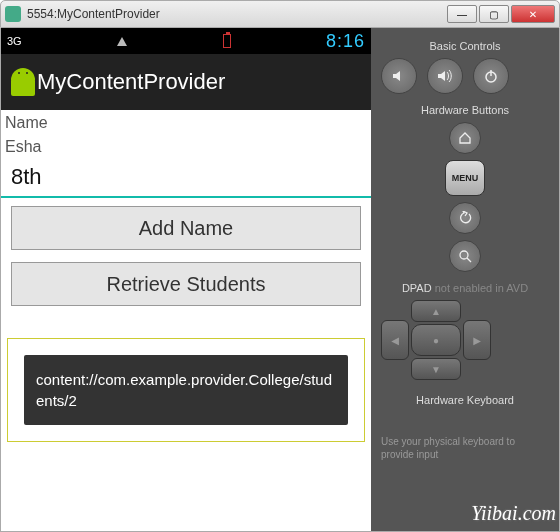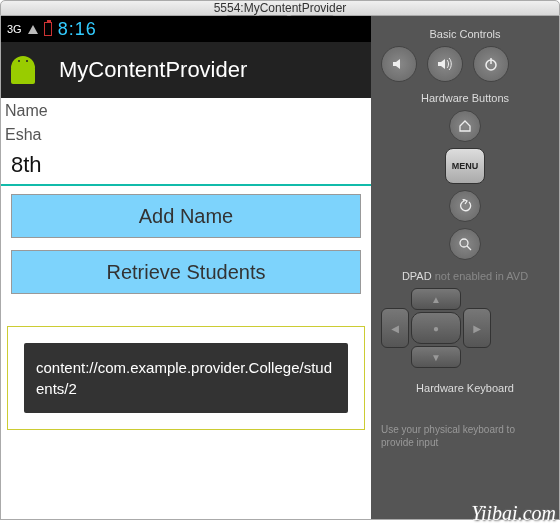--- a/index.html
+++ b/index.html
@@ -1,50 +1,50 @@
 <!DOCTYPE html>
 <html><head>
 <meta charset="utf-8">
 <style>
   * { box-sizing: border-box; margin: 0; padding: 0; font-family: Arial, sans-serif; }
   body { width: 560px; height: 532px; background: #fff; position: relative; overflow: hidden; }
 
   
-  .win-titlebar { height: 16px; background: linear-gradient(#f0f0f0, #d8d8d8); border: 1px solid #aaa; border-radius: 5px 5px 0 0; display: flex; align-items: center; padding: 0 4px; flex-direction: column; }
+  .win-titlebar { height: 28px; background: linear-gradient(#f0f0f0, #d8d8d8); border: 1px solid #aaa; border-radius: 5px 5px 0 0; display: flex; align-items: center; padding: 0 4px; }
   .win-icon { width: 16px; height: 16px; background: #4a8; border-radius: 3px; margin-right: 6px; }
   .win-title { flex: 1; font-size: 12px; color: #333; }
   .win-btns { display: flex; gap: 2px; }
   .win-btn { width: 30px; height: 18px; border: 1px solid #888; border-radius: 2px; font-size: 10px; display: flex; align-items: center; justify-content: center; cursor: pointer; }
   .win-min { background: linear-gradient(#f8f8f8,#ddd); }
   .win-max { background: linear-gradient(#f8f8f8,#ddd); }
   .win-close { background: linear-gradient(#e77,#c33); color: #fff; width: 44px; }
 
   .main { display: flex; height: 504px; border: 1px solid #aaa; border-top: 0; }
 
   
   .device { width: 370px; background: #fff; display: flex; flex-direction: column; }
 
-  .statusbar { height: 26px; background: #000; color: #fff; display: flex; align-items: center; justify-content: flex-start; padding: 0 6px; gap: 6px; font-size: 12px; }
+  .statusbar { height: 26px; background: #000; color: #fff; display: flex; align-items: center; justify-content: space-between; padding: 0 6px; gap: 6px; font-size: 12px; }
   .status-3g { font-size: 11px; }
   .status-sig { display:inline-block; width:0;height:0;border-left:5px solid transparent;border-right:5px solid transparent;border-bottom:9px solid #bbb;}
   .status-batt { width: 8px; height: 14px; border: 1px solid #c33; position: relative; }
   .status-batt::before { content:""; position:absolute; top:-3px; left:2px; width:4px; height:2px; background:#c33; }
   .status-time { color: #3cf; font-size: 18px; letter-spacing: 1px; }
 
-  .appbar { height: 56px; background: #222; color: #fff; display: flex; align-items: center; padding: 0 10px; gap: 24px; font-size: 22px; }
+  .appbar { height: 56px; background: #222; color: #fff; display: flex; align-items: center; padding: 0 10px; gap: 2px; font-size: 22px; }
   .robot { width: 24px; height: 28px; position: relative; }
   .robot-body { position:absolute; bottom:0; width:24px; height:18px; background:#9c0; border-radius:3px 3px 2px 2px;}
   .robot-head { position:absolute; top:0; width:24px; height:12px; background:#9c0; border-radius:12px 12px 0 0;}
   .robot-eye1,.robot-eye2{position:absolute;top:4px;width:2px;height:2px;background:#222;border-radius:50%;}
   .robot-eye1{left:7px;} .robot-eye2{right:7px;}
 
   .content { flex: 1; background: #fff; padding: 0; display: flex; flex-direction: column; }
   .label { font-size: 16px; color: #555; padding: 4px 4px 2px; }
   .field { width: 100%; padding: 6px 10px; font-size: 22px; border: none; border-bottom: 2px solid #1ba; outline: none; color:#111; }
-  .btn { height: 44px; margin: 8px 10px 4px; background: #7dd3fc; border: 1px solid #999; font-size: 20px; color: #333; display:flex; align-items:center; justify-content:center; cursor:pointer; }
+  .btn { height: 44px; margin: 8px 10px 4px; background: #e5e5e5; border: 1px solid #999; font-size: 20px; color: #333; display:flex; align-items:center; justify-content:center; cursor:pointer; }
   .toast-wrap { margin: 28px 6px 0; padding:16px; border: 1px solid #cc3; }
   .toast { background: #333; color: #fff; padding: 14px 12px; font-size: 15px; line-height: 1.4; border-radius:2px; word-break: break-all; }
 
   
   .panel { flex: 1; background: #555; color: #ccc; padding: 8px 10px; font-size: 11px; }
   .panel-title { margin: 4px 0 6px; color: #ddd; font-size: 11px; text-align: center; }
   .row { display: flex; gap: 10px; margin-bottom: 10px; }
   .circbtn { width: 36px; height: 36px; border-radius: 50%; background: radial-gradient(#888,#666); border: 1px solid #444; display:flex; align-items:center; justify-content:center; color:#eee; cursor:pointer; }
   .menubtn { width: 40px; height: 36px; border-radius: 8px; background: linear-gradient(#ddd,#aaa); color:#222; font-size:9px; font-weight:bold; display:flex;align-items:center;justify-content:center; cursor:pointer; border:1px solid #333;}
   .hw-row { display:flex; gap:6px; align-items:center; margin-bottom:10px; flex-wrap: wrap; flex-direction: column; }

